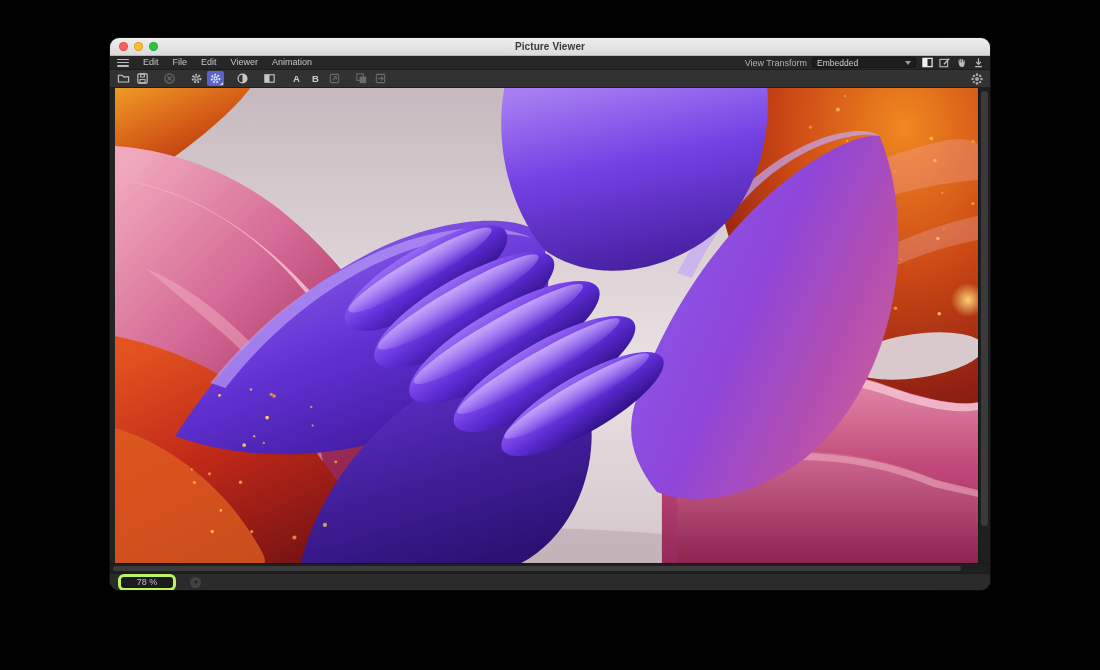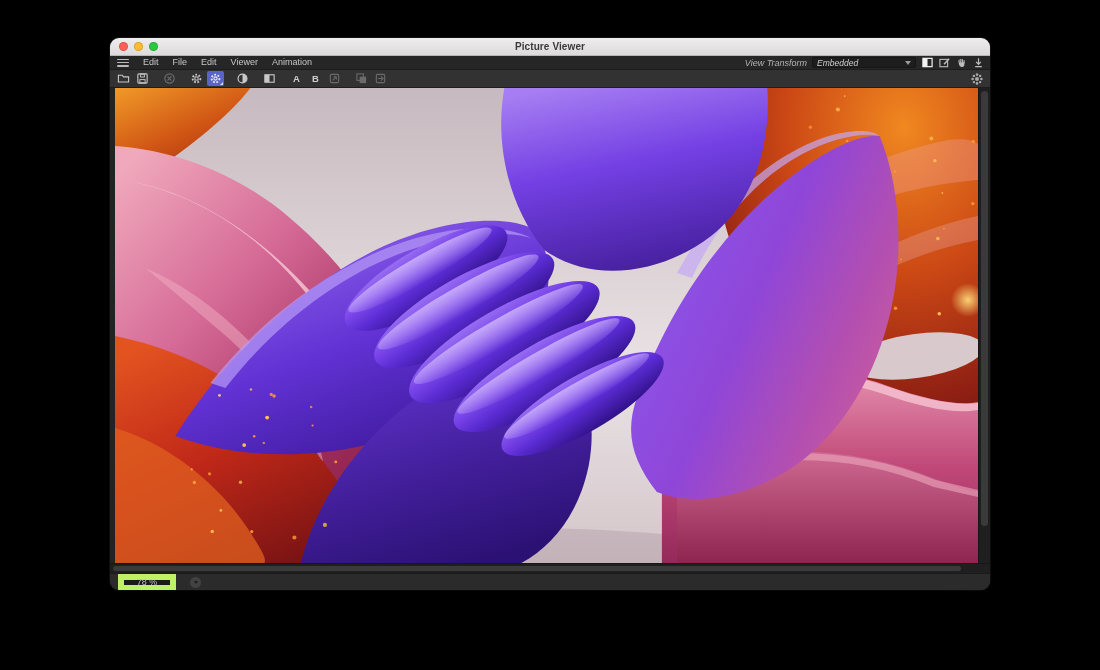--- a/index.html
+++ b/index.html
@@ -19,21 +19,21 @@
   .tl.red{ background:#ff5f57; } .tl.yellow{ background:#febc2e; } .tl.green{ background:#28c840; }
   .title { font-size:10px; font-weight:bold; color:#3a3a3a; letter-spacing:.1px; }
 
   
   .menubar { height:14px; background:#262626; border-bottom:1px solid #1c1c1c;
     display:flex; align-items:center; padding:0 6px; gap:0; }
   .hamburger { width:14px; height:10px; display:flex; flex-direction:column; justify-content:space-between;
     padding:1px 1px; margin-right:6px; cursor:pointer; }
   .hamburger span{ height:1.6px; background:#b9b9b9; border-radius:1px; }
   .menu-item { color:#c6c6c6; font-size:9px; padding:0 7px; line-height:13px; cursor:default; }
-  .mb-right { margin-left:auto; display:flex; align-items:center; gap:5px;font-style:italic; }
+  .mb-right { margin-left:auto; display:flex; align-items:center; gap:5px; }
   .vt-label { color:#b4b4b4; font-size:9px; }
   .vt-select { width:104px; height:11px; background:#1d1d1d; border:1px solid #161616; border-radius:2px;
     display:flex; align-items:center; padding:0 4px; color:#cfcfcf; font-size:8.5px; cursor:pointer;gap:28px; }
   .vt-select .caret { margin-left:auto; width:0; height:0; border-left:3px solid transparent;
     border-right:3px solid transparent; border-top:4px solid #9a9a9a; }
   .mb-icon { width:12px; height:12px; display:flex; align-items:center; justify-content:center; cursor:pointer; }
   .mb-icon svg { display:block; }
 
   
   .toolbar { height:18px; background:#323232; border-bottom:1px solid #1d1d1d;
@@ -53,21 +53,21 @@
   .viewport { flex:1; margin-left:5px; position:relative; overflow:hidden; background:#d8cdd1; cursor:grab; }
   .viewport svg { display:block; width:100%; height:100%; }
   .vscroll { width:12px; background:#1f1f1f; border-left:1px solid #171717; padding:1px 2px; }
   .vthumb { width:100%; height:92%; margin-top:2px; background:#3a3a3a; border-radius:4px; }
   .hscroll { height:10px; background:#1f1f1f; border-top:1px solid #171717; padding:2px 3px; }
   .hthumb { height:100%; width:97%; background:#3a3a3a; border-radius:3px; }
 
   
   .statusbar { height:17px; background:#2b2b2b; border-top:1px solid #1a1a1a;
     display:flex; align-items:center; padding:0 8px; }
-  .zoom-box { width:58px; height:17px; background:#1b1b1b; border:6px solid #bef264; border-radius:0;
+  .zoom-box { width:58px; height:17px; background:#1b1b1b; border:3px solid #bef264; border-radius:6px;
     color:#c0c0c0; font-size:9px; display:flex; align-items:center; justify-content:center; }
   .zoom-drop { width:11px; height:11px; border-radius:50%; background:#424242; margin-left:14px;
     display:flex; align-items:center; justify-content:center; cursor:pointer; }
   .zoom-drop i { width:0; height:0; border-left:2.5px solid transparent; border-right:2.5px solid transparent;
     border-top:3.5px solid #1d1d1d; }
   .status-text { margin-left:26px; color:#a2a2a2; font-size:9px; white-space:nowrap; letter-spacing:.1px; }
 </style>
 </head>
 <body>
 

